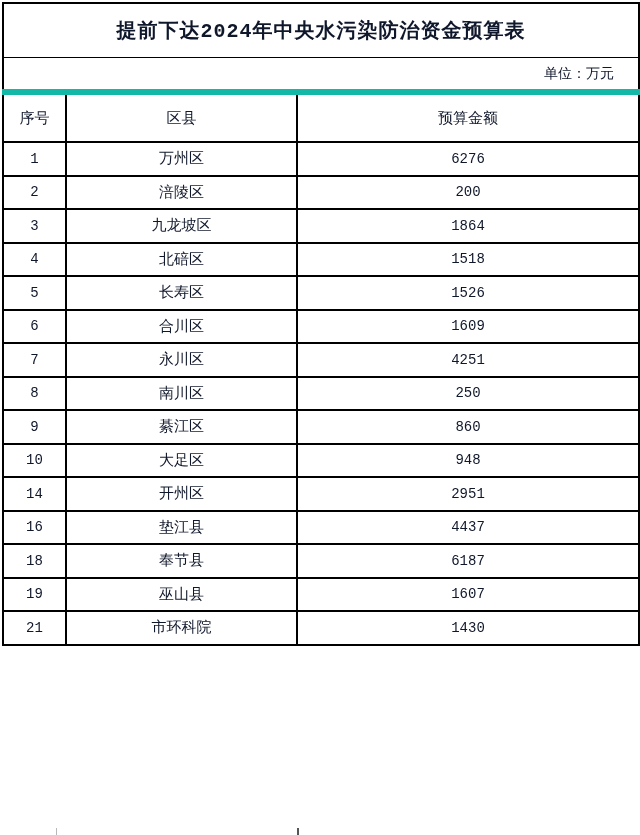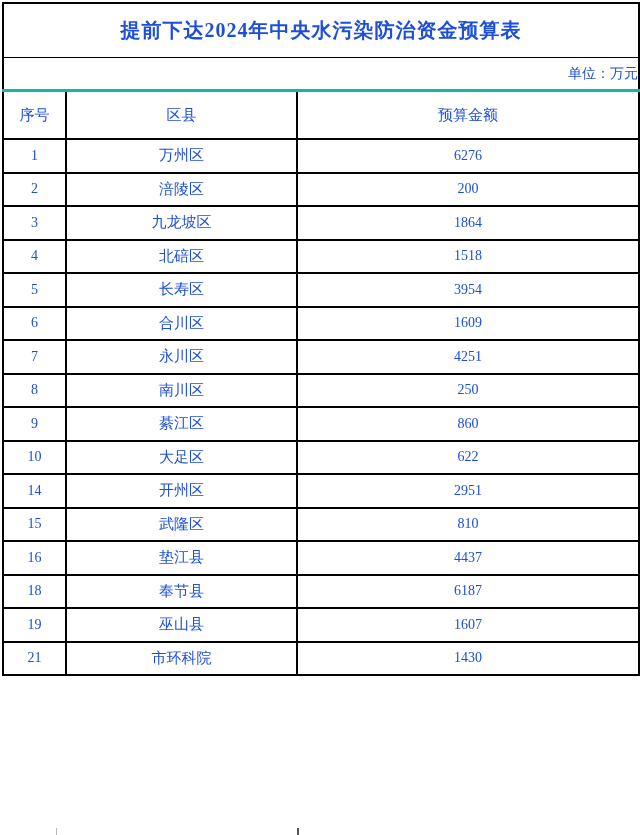--- a/index.html
+++ b/index.html
@@ -6,22 +6,22 @@
     margin: 0;
     padding: 0;
     background: #ffffff;
   }
   .page {
     position: relative;
     width: 640px;
     height: 835px;
     overflow: hidden;
     background: #ffffff;
-    color: #1d4ed8;
-    font-family: Liberation Serif, serif;
+    color: #0f172a;
+    font-family: Liberation Mono, monospace;
   }
   table.budget {
     position: absolute;
     left: 2px;
     top: 2px;
     width: 636px;
     border-collapse: collapse;
     table-layout: fixed;
   }
   table.budget td {
@@ -36,23 +36,23 @@
     height: 53px;
     font-size: 20px;
     font-weight: bold;
     border-bottom-width: 1px;
     letter-spacing: 1px;
   }
   tr.unit-row td {
     height: 31px;
     font-size: 14px;
     text-align: right;
-    padding-right: 0;
+    padding-right: 24px;
     border-top-width: 1px;
-    border-bottom: 3px solid #14b8a6;
+    border-bottom: 6px solid #14b8a6;
   }
   tr.header-row td {
     height: 46px;
     font-size: 15px;
     border-top: 1px solid #a3a3a3;
   }
   tr.data-row td {
     height: 31.5px;
     font-size: 15px;
   }
@@ -108,21 +108,21 @@
           <td class="c-amount">1864</td>
         </tr>
         <tr class="data-row">
           <td class="c-index">4</td>
           <td class="c-district">北碚区</td>
           <td class="c-amount">1518</td>
         </tr>
         <tr class="data-row">
           <td class="c-index">5</td>
           <td class="c-district">长寿区</td>
-          <td class="c-amount">3954</td>
+          <td class="c-amount">1526</td>
         </tr>
         <tr class="data-row">
           <td class="c-index">6</td>
           <td class="c-district">合川区</td>
           <td class="c-amount">1609</td>
         </tr>
         <tr class="data-row">
           <td class="c-index">7</td>
           <td class="c-district">永川区</td>
           <td class="c-amount">4251</td>
@@ -133,31 +133,26 @@
           <td class="c-amount">250</td>
         </tr>
         <tr class="data-row">
           <td class="c-index">9</td>
           <td class="c-district">綦江区</td>
           <td class="c-amount">860</td>
         </tr>
         <tr class="data-row">
           <td class="c-index">10</td>
           <td class="c-district">大足区</td>
-          <td class="c-amount">622</td>
+          <td class="c-amount">948</td>
         </tr>
         <tr class="data-row">
           <td class="c-index">14</td>
           <td class="c-district">开州区</td>
           <td class="c-amount">2951</td>
-        </tr>
-        <tr class="data-row">
-          <td class="c-index">15</td>
-          <td class="c-district">武隆区</td>
-          <td class="c-amount">810</td>
         </tr>
         <tr class="data-row">
           <td class="c-index">16</td>
           <td class="c-district">垫江县</td>
           <td class="c-amount">4437</td>
         </tr>
         <tr class="data-row">
           <td class="c-index">18</td>
           <td class="c-district">奉节县</td>
           <td class="c-amount">6187</td>

